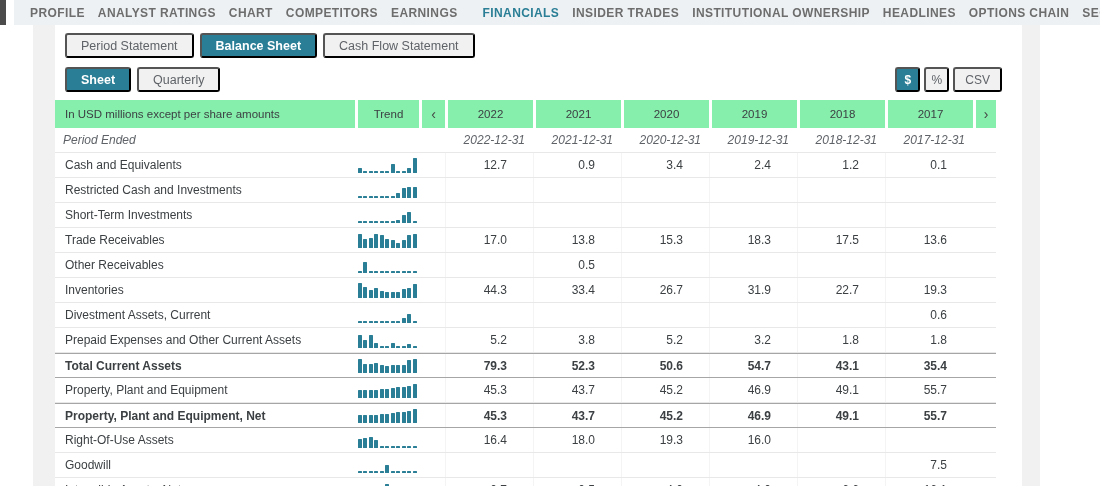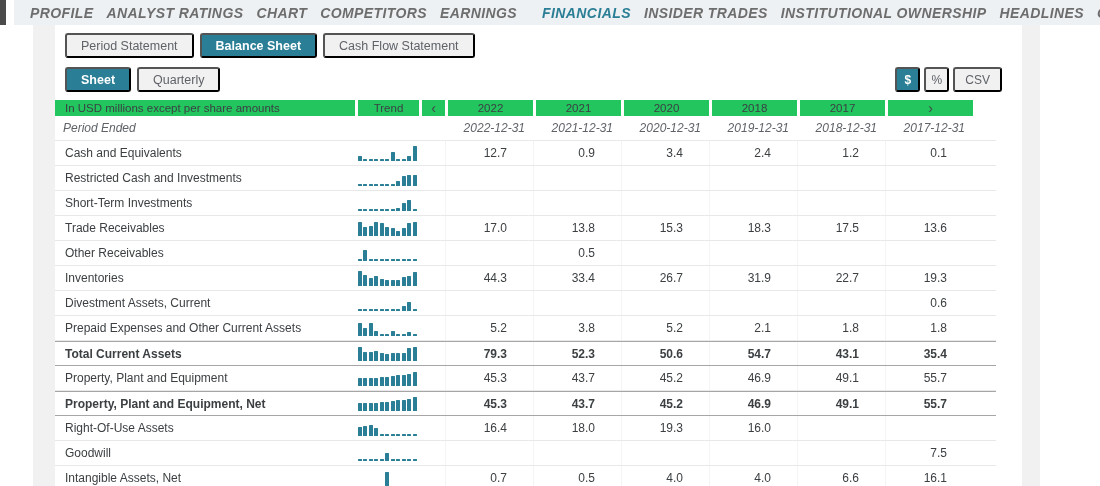--- a/index.html
+++ b/index.html
@@ -7,22 +7,22 @@
   html,body{ width:1100px; height:486px; overflow:hidden; background:#fff;
     font-family:"Liberation Sans", sans-serif; }
   .stage{ position:absolute; left:0; top:0; width:1100px; height:486px; overflow:hidden; background:#fff; }
 
   
   .edge-sliver{ position:absolute; left:0; top:0; width:6px; height:25px; background:#4b4b4b; }
 
   
   .topnav{ position:absolute; left:14px; top:0; right:0; height:25px; background:#eef1f3;
            display:flex; align-items:center; padding-left:16px; }
-  .nav-item{ font-size:14px; font-weight:700; color:#6d6d6d; letter-spacing:.4px;
-             margin-right:13px; white-space:nowrap; position:relative; cursor:pointer;font-style:italic; }
+  .nav-item{ font-size:12px; font-weight:700; color:#6d6d6d; letter-spacing:.4px;
+             margin-right:13px; white-space:nowrap; position:relative; cursor:pointer; }
   .nav-item.active{ color:var(--accent);padding-left:12px; }
   .nav-item.active::after{ content:""; position:absolute; left:1px; right:1px; bottom:-7px;
              height:2px; background:var(--accent); }
 
   
   .gutter{ position:absolute; top:25px; bottom:0; background:#f1f1f1; }
   .gutter.left{ left:33px; width:22px; }
   .gutter.right{ left:1022px; width:18px; }
 
   
@@ -37,21 +37,21 @@
   .chip.active{ background:var(--accent); color:#fff; font-weight:700; }
 
   .unit-group{ position:absolute; right:0; top:42px; display:flex; gap:4px; }
   .unit-group .chip{ padding:0 10px; font-size:12px; }
   .unit-group .chip.sq{ width:25px; justify-content:center; padding:0; }
 
   
   .table{ position:absolute; left:0; top:75px; width:941px; }
   .grid{ display:grid; grid-template-columns:300px 64px 26px repeat(6,88px) 23px; align-items:stretch; }
 
-  .thead .cell{ background:#22c55e; height:16px; display:flex; align-items:center;
+  .thead .cell{ background:#86efac; height:28px; display:flex; align-items:center;
                 font-size:11.5px; color:#3c4043; border-left:3px solid #fff; }
   .thead .cell:first-child{ border-left:none; padding-left:10px; }
   .thead .cell.c{ justify-content:center; }
   .thead .cell.arrow{ justify-content:center; font-size:14px; color:#444; cursor:pointer; }
 
   .trow{ height:25px; border-bottom:1px solid #e8e8e8; }
   .trow .cell{ display:flex; align-items:center; font-size:12px; color:#3c4043; overflow:hidden; }
   .trow .label{ padding-left:10px; white-space:nowrap; }
   .trow .val{ justify-content:flex-end; padding-right:26px; border-left:1px solid #f4f4f4; }
   .trow.period-row{ font-style:italic; color:#5f6368; }
@@ -105,20 +105,21 @@
       </div>
 
     <div class="table">
       <div class="thead grid" id="thead">
           <div class="cell">In USD millions except per share amounts</div>
           <div class="cell c">Trend</div>
           <div class="cell arrow">‹</div>
           <div class="cell c">2022</div>
           <div class="cell c">2021</div>
           <div class="cell c">2020</div>
+          <div class="cell c">2019</div>
           <div class="cell c">2018</div>
           <div class="cell c">2017</div>
           <div class="cell arrow">›</div>
         </div>
       <div class="trow period-row grid" id="period-row">
           <div class="cell label">Period Ended</div>
           <div class="cell"></div>
           <div class="cell"></div>
           <div class="cell val">2022-12-31</div>
           <div class="cell val">2021-12-31</div>
@@ -325,21 +326,21 @@
                 <i style="height: 2px;"></i>
                 <i style="height: 2px;"></i>
                 <i style="height: 4px;"></i>
                 <i style="height: 2px;"></i>
               </span>
             </div>
             <div class="cell"></div>
             <div class="cell val">5.2</div>
             <div class="cell val">3.8</div>
             <div class="cell val">5.2</div>
-            <div class="cell val">2.1</div>
+            <div class="cell val">3.2</div>
             <div class="cell val">1.8</div>
             <div class="cell val">1.8</div>
             <div class="cell"></div>
           </div>
           <div class="trow grid bold">
             <div class="cell label">Total Current Assets</div>
             <div class="cell trendcell">
               <span class="spark">
                 <i style="height: 14px;"></i>
                 <i style="height: 9px;"></i>

